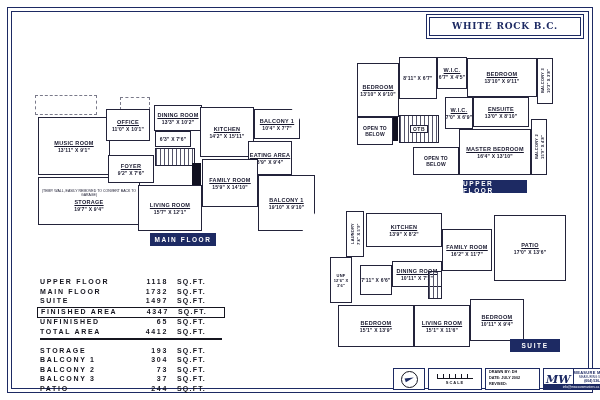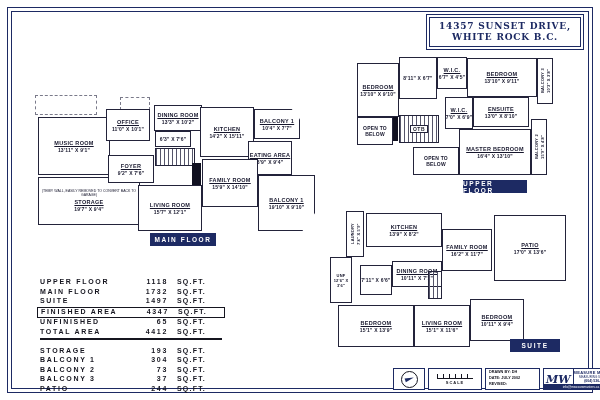--- a/index.html
+++ b/index.html
@@ -70,21 +70,20 @@
 </style>
 </head>
 <body>
 
 <div class="page">
   <div class="frame-outer"></div>
   <div class="frame-inner"></div>
 
   <div class="titlebox">
     <div class="titlebox-in">
-      <div>14357 SUNSET DRIVE,</div>
       <div>WHITE ROCK B.C.</div>
     </div>
   </div>
 
   <div class="plan" style="left:30px;top:93px;width:285px;height:162px;">
     <div class="deck" style="left:5px;top:2px;width:60px;height:18px;"></div>
     <div class="deck" style="left:90px;top:4px;width:28px;height:11px;"></div>
 
     <div class="room" style="left:8px;top:24px;width:70px;height:56px;">
       <span class="rname">MUSIC ROOM</span>

